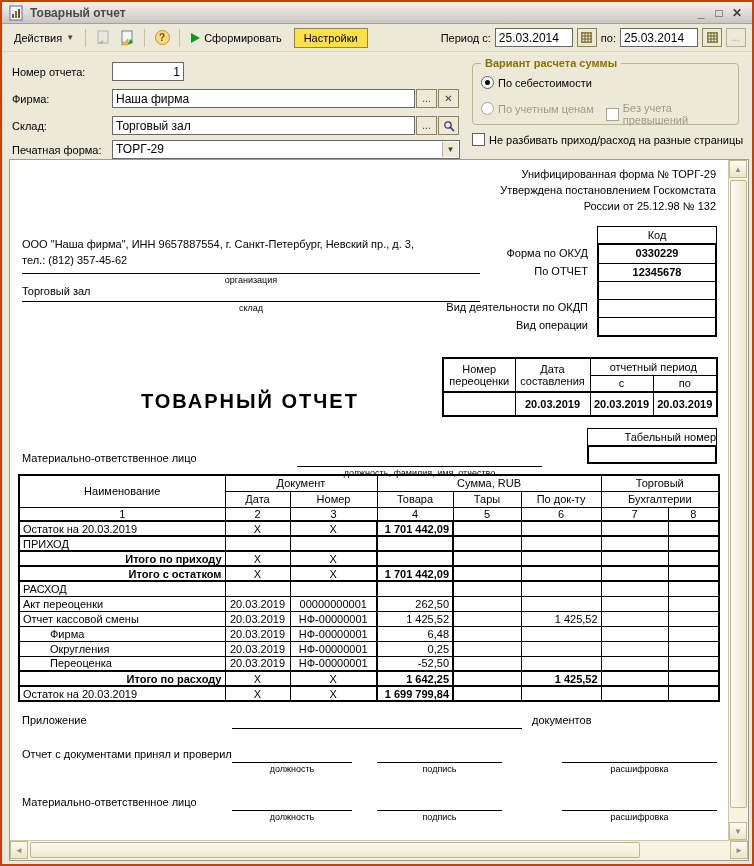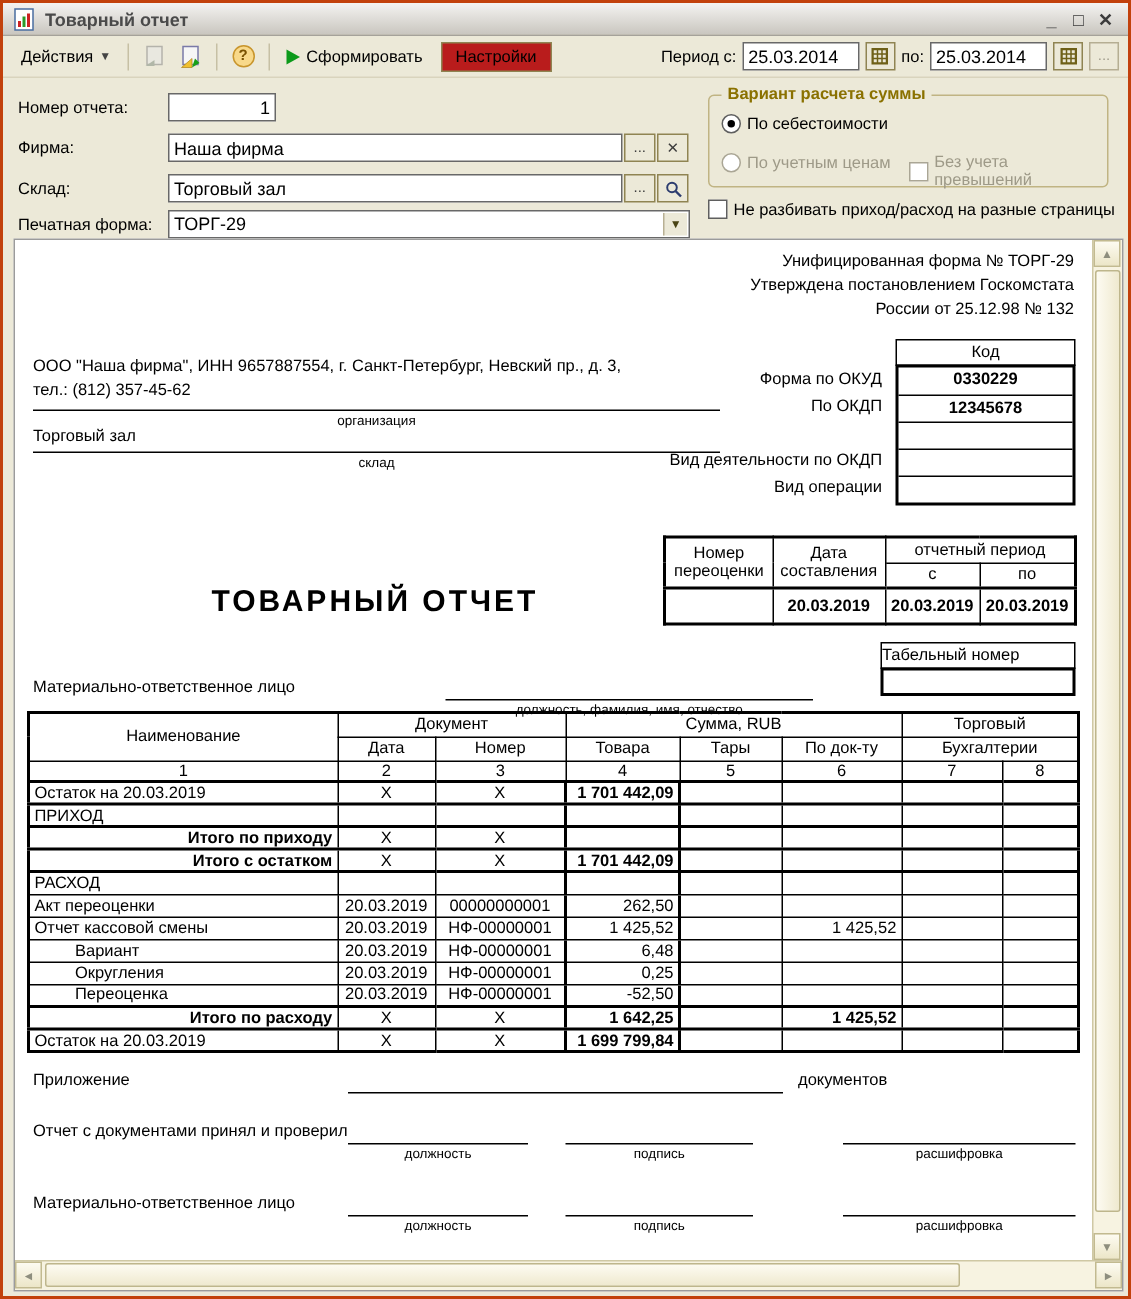--- a/index.html
+++ b/index.html
@@ -24,21 +24,21 @@
   .tb-sep { width:1px; height:18px; background:#c6c0a4; margin:0 5px; }
   .tb-btn { display:flex; align-items:center; gap:4px; padding:3px 5px; border:1px solid transparent; }
   .caret { font-size:8px; color:#444; }
   .icon-btn { width:24px; height:22px; display:flex; align-items:center; justify-content:center; }
   .icon-btn.disabled { opacity:.55; filter:grayscale(.7); }
   .help-circle { width:15px; height:15px; border-radius:50%; background:#f8d98a;
     border:1px solid #c8952c; color:#7a5200; font-size:10px; font-weight:bold;
     display:flex; align-items:center; justify-content:center; }
   .play { width:0; height:0; border-left:9px solid #0c9a1a; border-top:5px solid transparent;
     border-bottom:5px solid transparent; }
-  .btn-outline { border:1px solid #8f8452; background:#b91c1c; padding:3px 9px; }
+  .btn-outline { border:1px solid #8f8452; background:#fde047; padding:3px 9px; }
   .period { margin-left:auto; display:flex; align-items:center; gap:4px; }
   .date-input { width:78px; height:19px; border:1px solid #686868; background:#fff;
     font-family:"Liberation Sans",sans-serif; font-size:12px; padding:0 3px; }
   .sq-btn { width:20px; height:19px; background:#ece9d8; border:1px solid #8f8452;
     display:flex; align-items:center; justify-content:center; font-size:10px; color:#5c5322; }
   .sq-btn.disabled { color:#a09c8c; border-color:#b5ae93; }
 
   
   .formarea { position:absolute; left:0; top:50px; width:100%; height:107px; background:#ece9d8; font-size:11px; }
   .flabel { position:absolute; color:#000; }
@@ -81,21 +81,21 @@
     border:2px solid #000; font-size:11px; }
   .dtable th, .dtable td { border:1px solid #000; text-align:center; font-weight:normal;
     padding:0 2px; line-height:12px; }
   .dtable th { height:17px; }
   .dtable tr.vals td { height:24px; font-weight:bold; border-top:2px solid #000; }
 
   .rtitle { position:absolute; left:60px; top:230px; width:360px; text-align:center;
     font-size:20px; font-weight:bold; letter-spacing:2px; }
 
   .tab-head { position:absolute; left:577px; top:268px; width:130px; height:18px;
-    border:1px solid #000; text-align:left; line-height:16px; }
+    border:1px solid #000; text-align:right; line-height:16px; }
   .tab-val { position:absolute; left:577px; top:285px; width:130px; height:19px; border:2px solid #000; }
 
   .rtable { position:absolute; left:8px; top:314px; border-collapse:collapse; table-layout:fixed;
     width:700px; border:2px solid #000; font-size:11px; }
   .rtable th, .rtable td { border:1px solid #000; padding:0 3px; line-height:12px;
     overflow:hidden; white-space:nowrap; font-weight:normal; }
   .rtable thead th { text-align:center; height:16px; }
   .rtable tr.nums th { height:14px; border-bottom:2px solid #000; }
   .rtable tbody td { height:15px; }
   .rtable td.goods { border-left:2px solid #000; border-right:2px solid #000; }
@@ -251,21 +251,21 @@
 
     <div class="code-head">Код</div>
     <div class="code-vals">
       <div class="cv">0330229</div>
       <div class="cv">12345678</div>
       <div class="cv"></div>
       <div class="cv"></div>
       <div class="cv"></div>
     </div>
     <div class="clab" style="top:84px;">Форма по ОКУД</div>
-    <div class="clab" style="top:102px;">По ОКДП</div>
+    <div class="clab" style="top:102px;">По ОТЧЕТ</div>
     <div class="clab" style="top:138px;">Вид деятельности по ОКДП</div>
     <div class="clab" style="top:156px;">Вид операции</div>
 
     <table class="dtable">
       <colgroup>
           <col style="width:72px">
           <col style="width:75px">
           <col style="width:63px">
           <col style="width:64px">
         </colgroup>
@@ -398,21 +398,21 @@
             <td class="">Отчет кассовой смены</td>
             <td class="tc">20.03.2019</td>
             <td class="tc">НФ-00000001</td>
             <td class="num goods">1 425,52</td>
             <td class="num"></td>
             <td class="num">1 425,52</td>
             <td class=""></td>
             <td class=""></td>
           </tr>
           <tr>
-            <td class="ind">Вариант</td>
+            <td class="ind">Фирма</td>
             <td class="tc">20.03.2019</td>
             <td class="tc">НФ-00000001</td>
             <td class="num goods">6,48</td>
             <td class="num"></td>
             <td class="num"></td>
             <td class=""></td>
             <td class=""></td>
           </tr>
           <tr>
             <td class="ind">Округления</td>

